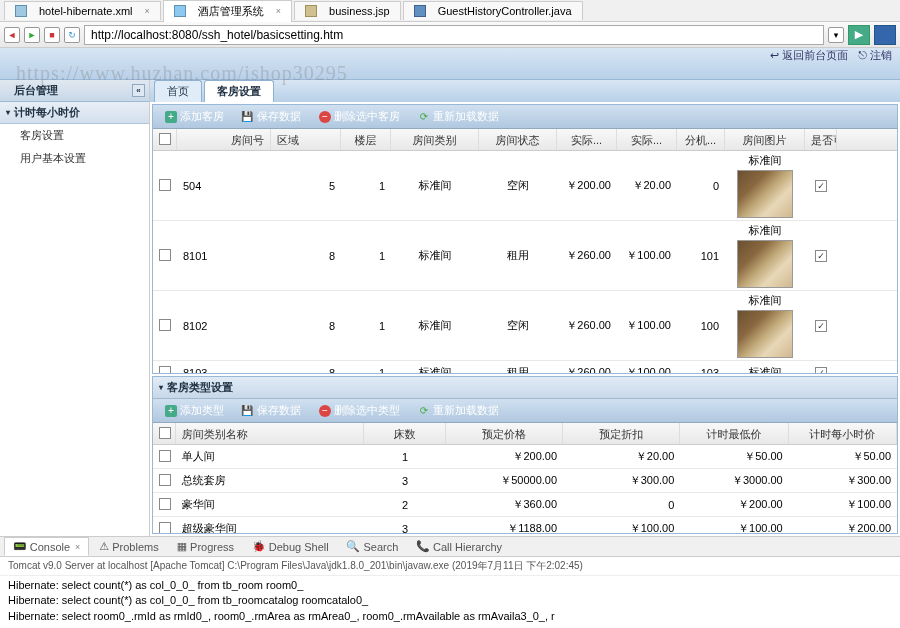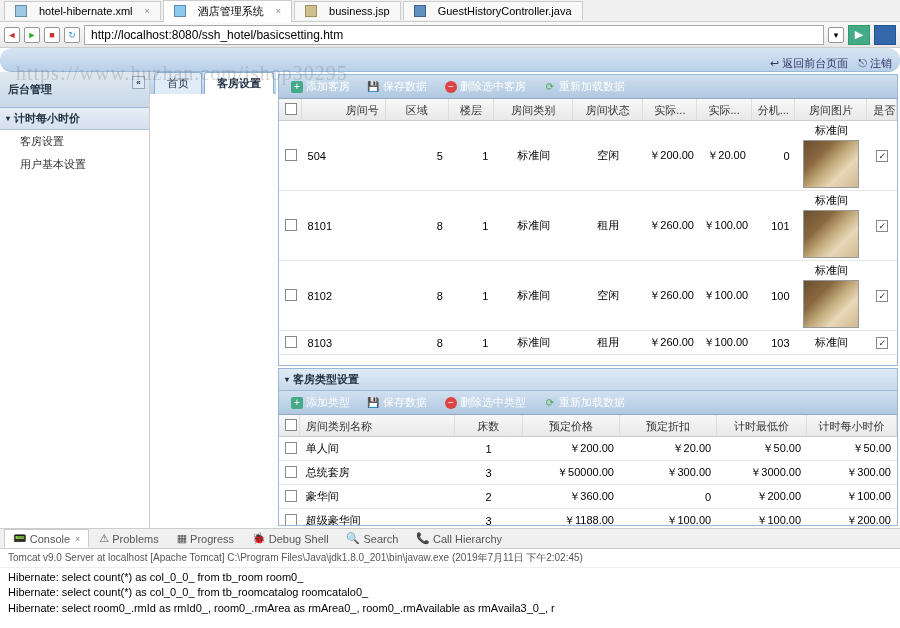--- a/index.html
+++ b/index.html
@@ -12,37 +12,37 @@
 .file-icon { width: 12px; height: 12px; background: #a0c8e0; border: 1px solid #6090b0; }
 .file-icon.j { background: #d0c090; border-color: #a09060; }
 .file-icon.java { background: #6090c0; border-color: #406090; }
 
 .urlbar { height: 26px; background: linear-gradient(#fafafa,#e8e8e8); border-bottom: 1px solid #ccc; display: flex; align-items: center; padding: 0 4px; gap: 4px; }
 .url-btn { width: 16px; height: 16px; border: 1px solid #999; background: #fff; border-radius: 2px; display: flex; align-items: center; justify-content: center; font-size: 9px; cursor: pointer; }
 .url-input { flex: 1; height: 20px; border: 1px solid #aaa; padding: 0 6px; font-size: 12px; }
 .play-btn { width: 22px; height: 20px; background: #4a8; border: 1px solid #396; display: flex; align-items: center; justify-content: center; color: #fff; cursor: pointer; }
 .ext-btn { width: 22px; height: 20px; background: #36a; border: 1px solid #258; cursor: pointer; }
 
-.header-bar { height: 24px; background: linear-gradient(#d8e6f4,#b8d0e8); border-bottom: 1px solid #99b8d8; display: flex; align-items: flex-end; justify-content: flex-end; padding: 0 8px; gap: 10px; color: #336; border-radius: 12px; }
+.header-bar { height: 32px; background: linear-gradient(#d8e6f4,#b8d0e8); border-bottom: 1px solid #99b8d8; display: flex; align-items: flex-start; justify-content: flex-end; padding: 0 8px; gap: 10px; color: #336; }
 .header-link { cursor: pointer; display: flex; align-items: center; gap: 3px; }
 .header-link::before { content: '↩'; font-size: 11px; }
 .header-link.logout::before { content: '⎋'; }
 
 .watermark { position: absolute; top: 62px; left: 16px; font-size: 20px; color: rgba(120,120,120,0.3); font-family: Georgia, serif; letter-spacing: 1px; pointer-events: none; z-index: 100; }
 
 .main-row { display: flex; height: 456px; }
 
 .sidebar { width: 150px; border-right: 1px solid #ccc; background: #fff; }
-.side-header { height: 36px; background: linear-gradient(#e0e8f0,#c8d8e8); border-bottom: 1px solid #a0b8d0; display: flex; align-items: center; padding: 0 8px; color: #234; font-weight: bold; position: relative; }
+.side-header { height: 22px; background: linear-gradient(#e0e8f0,#c8d8e8); border-bottom: 1px solid #a0b8d0; display: flex; align-items: center; padding: 0 14px; color: #234; font-weight: bold; position: relative; }
 .side-header .collapse { position: absolute; right: 4px; top: 4px; width: 13px; height: 13px; background: #dde8f4; border: 1px solid #90a8c0; display: flex; align-items: center; justify-content: center; font-size: 8px; cursor: pointer; }
 .acc-section { height: 22px; background: linear-gradient(#e8eef6,#d4e0ee); border-bottom: 1px solid #b0c4da; display: flex; align-items: center; padding: 0 6px; gap: 4px; color: #234; font-weight: bold; cursor: pointer; }
 .acc-section::before { content: '▾'; font-size: 8px; }
 .side-item { padding: 4px 6px 4px 20px; color: #333; cursor: pointer; }
 
-.content { flex: 1; display: flex; flex-direction: row; overflow: hidden; }
+.content { flex: 1; display: flex; flex-direction: column; overflow: hidden; }
 .panel-tabs { height: 22px; background: linear-gradient(#d8e6f4,#b8d0e8); display: flex; align-items: flex-end; padding-left: 4px; }
 .panel-tab { padding: 3px 12px; background: #e0ecf8; border: 1px solid #90b0d0; border-bottom: none; margin-right: 2px; color: #234; cursor: pointer; border-radius: 3px 3px 0 0; }
 .panel-tab.active { background: #fff; font-weight: bold; }
 
 .panel-body { flex: 1; padding: 2px; display: flex; flex-direction: column; gap: 2px; overflow: hidden; }
 
 .grid-box { border: 1px solid #99b8d8; display: flex; flex-direction: column; background: #fff; }
 .grid-top { flex: 1; min-height: 0; }
 .grid-bot { height: 158px; }
 
@@ -158,21 +158,21 @@
               <span>删除选中客房</span>
             </span>
           <span class="tbtn">
               <span class="tbtn-icon ic-ref">⟳</span>
               <span>重新加载数据</span>
             </span>
         </div>
         <div class="grid-head">
           <div class="gh t-chk"><span class="chk"></span></div>
           <div class="gh t-room" style="text-align:right">房间号</div>
-          <div class="gh t-area" style="text-align:center">区域</div>
+          <div class="gh t-area" style="text-align:left">区域</div>
           <div class="gh t-floor">楼层</div>
           <div class="gh t-type">房间类别</div>
           <div class="gh t-stat">房间状态</div>
           <div class="gh t-price">实际...</div>
           <div class="gh t-disc">实际...</div>
           <div class="gh t-ext">分机...</div>
           <div class="gh t-img">房间图片</div>
           <div class="gh t-av">是否可...</div>
         </div>
         <div class="grid-rows" id="rooms-rows">

